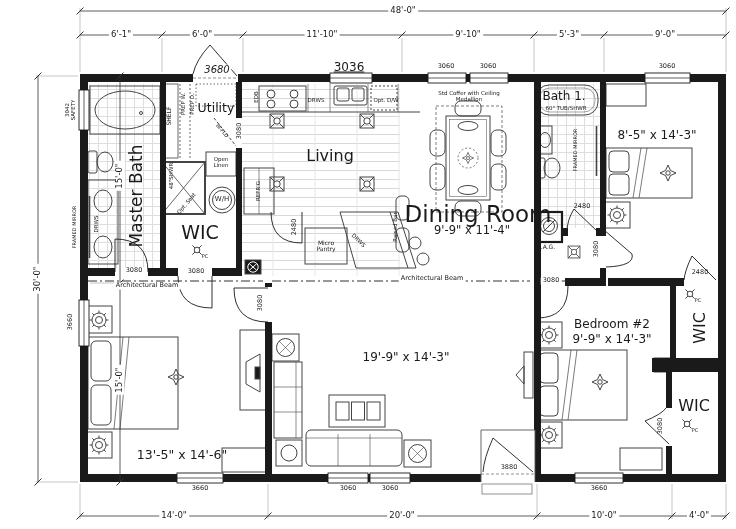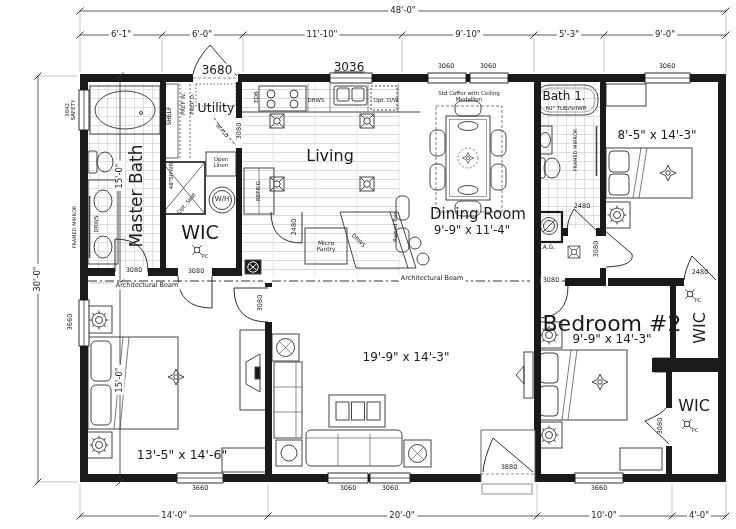--- a/index.html
+++ b/index.html
@@ -318,26 +318,26 @@
 <span class="lbl dim v" style="left:120px;top:176px;">15'-0"</span>
 <span class="lbl dim v" style="left:120px;top:380px;">15'-0"</span>
 <span class="lbl dim" style="left:174px;top:516px;">14'-0"</span>
 <span class="lbl dim" style="left:402px;top:516px;">20'-0"</span>
 <span class="lbl dim" style="left:604px;top:516px;">10'-0"</span>
 <span class="lbl dim" style="left:699px;top:516px;">4'-0"</span>
 
 <span class="lbl v" style="left:136px;top:196px;font-size:17px;">Master Bath</span>
 <span class="lbl" style="left:216px;top:108px;font-size:12.5px;">Utility</span>
 <span class="lbl" style="left:330px;top:156px;font-size:16px;">Living</span>
-<span class="lbl" style="left:472px;top:214px;font-size:15px;padding-left:12px;">Dining Room</span>
+<span class="lbl" style="left:472px;top:214px;font-size:23px;padding-left:12px;">Dining Room</span>
 <span class="lbl" style="left:472px;top:230px;font-size:11.5px;">9'-9" x 11'-4"</span>
 <span class="lbl" style="left:564px;top:96px;font-size:12px;">Bath 1.</span>
 <span class="lbl" style="left:566px;top:109px;font-size:5.5px;">60" TUB/SHWR</span>
 <span class="lbl" style="left:657px;top:135px;font-size:12px;">8'-5" x 14'-3"</span>
-<span class="lbl" style="left:612px;top:324px;font-size:22px;">Bedroom #2</span>
+<span class="lbl" style="left:612px;top:324px;font-size:12px;">Bedroom #2</span>
 <span class="lbl" style="left:612px;top:339px;font-size:12px;">9'-9" x 14'-3"</span>
 <span class="lbl" style="left:406px;top:357px;font-size:12px;">19'-9" x 14'-3"</span>
 <span class="lbl" style="left:182px;top:455px;font-size:12.5px;">13'-5" x 14'-6"</span>
 <span class="lbl" style="left:200px;top:232px;font-size:19px;">WIC</span>
 <span class="lbl v" style="left:700px;top:328px;font-size:16px;">WIC</span>
 <span class="lbl" style="left:694px;top:406px;font-size:16px;">WIC</span>
 
 <span class="lbl v" style="left:169px;top:116px;font-size:6px;">SHELF</span>
 <span class="lbl v" style="left:184px;top:104px;font-size:5.5px;">PREP W.</span>
 <span class="lbl v" style="left:193px;top:104px;font-size:5.5px;">PREP D.</span>
@@ -357,21 +357,21 @@
 <span class="lbl v" style="left:576px;top:150px;font-size:5px;">FRAMED MIRROR</span>
 <span class="lbl" style="left:546px;top:247px;font-size:6px;">R.A.G.</span>
 <span class="lbl wrap" style="left:469px;top:97px;font-size:5.5px;width:64px;">Std Coffer with Ceiling Medallion</span>
 <span class="lbl bg" style="left:147px;top:286px;font-size:6.5px;">Architectural Beam</span>
 <span class="lbl bg" style="left:432px;top:279px;font-size:6.5px;">Architectural Beam</span>
 <span class="lbl r49" style="left:222px;top:131px;font-size:5px;">BI-FLD</span>
 <span class="lbl" style="left:205px;top:257px;font-size:5px;">PC</span>
 <span class="lbl" style="left:698px;top:301px;font-size:5px;">PC</span>
 <span class="lbl" style="left:695px;top:431px;font-size:5px;">PC</span>
 
-<span class="lbl bg" style="left:217px;top:70px;font-size:12px;">3680</span>
+<span class="lbl bg" style="left:217px;top:70px;font-size:10px;font-style:italic;">3680</span>
 <span class="lbl" style="left:349px;top:67px;font-size:12px;text-decoration:underline;">3036</span>
 <span class="lbl" style="left:446px;top:67px;font-size:6.5px;">3060</span>
 <span class="lbl" style="left:488px;top:67px;font-size:6.5px;">3060</span>
 <span class="lbl" style="left:667px;top:67px;font-size:6.5px;">3060</span>
 <span class="lbl v wrap" style="left:71px;top:110px;font-size:5.5px;width:26px;">3042 SAFETY</span>
 <span class="lbl v" style="left:71px;top:322px;font-size:6.5px;">3660</span>
 <span class="lbl" style="left:200px;top:489px;font-size:6.5px;">3660</span>
 <span class="lbl" style="left:348px;top:489px;font-size:6.5px;">3060</span>
 <span class="lbl" style="left:390px;top:489px;font-size:6.5px;">3060</span>
 <span class="lbl" style="left:509px;top:468px;font-size:6.5px;">3880</span>

